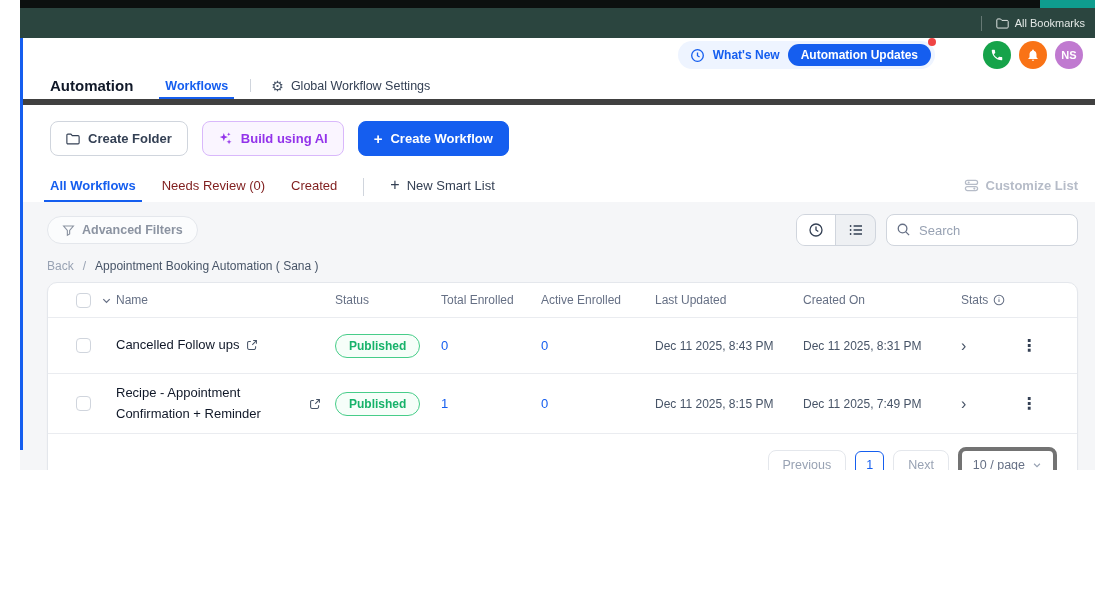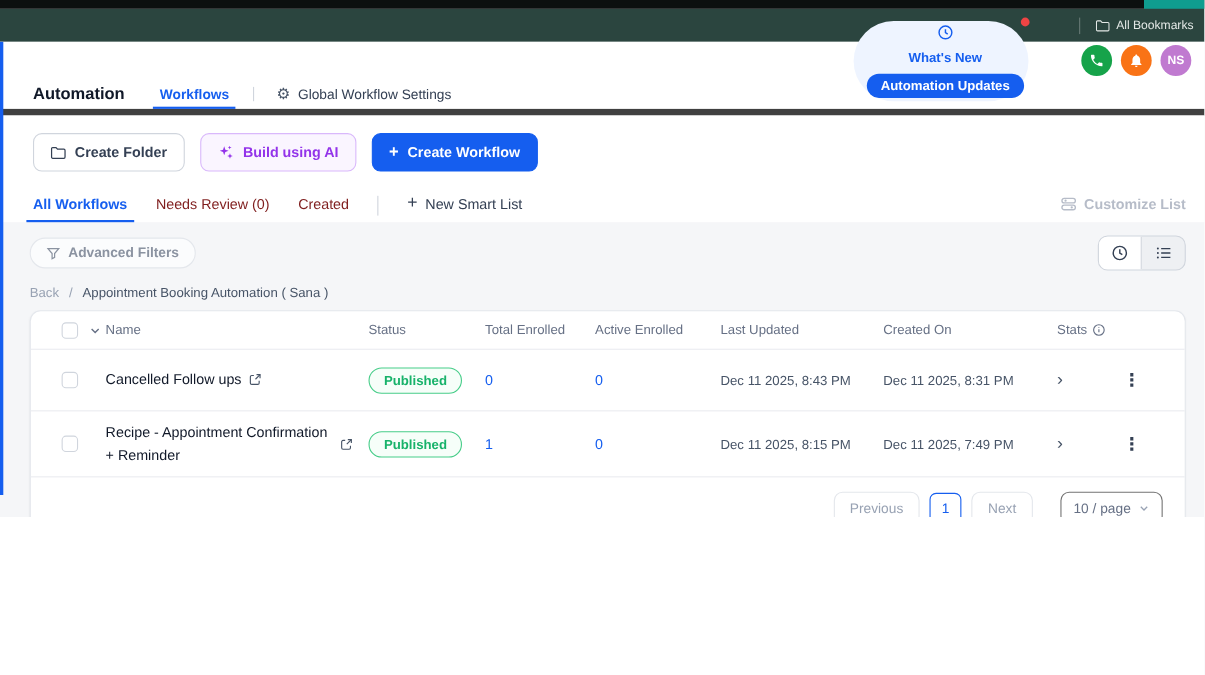--- a/index.html
+++ b/index.html
@@ -1,32 +1,32 @@
 <!DOCTYPE html>
 <html><head>
 <meta charset="utf-8">
 <style>
   * { margin:0; padding:0; box-sizing:border-box; }
   html,body { width:1095px; height:614px; overflow:hidden; }
   body { font-family:"Liberation Sans","DejaVu Sans",sans-serif; background:#fff; position:relative; }
-  .screen { width:1095px; height:470px; position:relative; overflow:hidden; }
+  .screen { width:1095px; height:470px; position:relative; overflow:hidden;padding-left:20px; }
 
   
   .top-strip { height:8px; background:#0c100f; position:relative; }
   .top-strip-teal { position:absolute; right:0; top:0; width:55px; height:8px; background:#0f9d8f; }
   .chrome { height:30px; background:#2b453f; display:flex; align-items:center; justify-content:flex-end; padding-right:10px; }
   .chrome-divider { width:1px; height:15px; background:rgba(255,255,255,.28); margin-right:14px; }
   .bookmarks { display:flex; align-items:center; gap:6px; color:#e3e8e6; font-size:11px; }
 
   
   .app { height:576px; background:#fff; position:relative; display:flex; flex-direction:column; }
   .left-accent { position:absolute; left:0; top:0; width:3px; height:412px; background:#155eef; z-index:5; }
 
   .app-header { height:34px; display:flex; align-items:center; padding:0 12px; flex:none; }
-  .whats-new-wrap { margin-left:auto; margin-right:48px; position:relative; display:flex; align-items:center; gap:8px; background:#eef4ff; border-radius:999px; padding:3px 4px 3px 12px;flex-direction:column; }
+  .whats-new-wrap { margin-left:auto; margin-right:48px; position:relative; display:flex; align-items:center; gap:8px; background:#eef4ff; border-radius:999px; padding:3px 4px 3px 12px; }
   .whats-new-label { color:#155eef; font-weight:bold; font-size:12px; white-space:nowrap; }
   .updates-pill { background:#155eef; color:#fff; font-weight:bold; font-size:12px; border-radius:999px; padding:4px 13px; white-space:nowrap; }
   .red-dot { position:absolute; top:-3px; right:-1px; width:8px; height:8px; border-radius:50%; background:#ef4444; }
   .header-circles { display:flex; align-items:center; gap:8px; }
   .circle { width:28px; height:28px; border-radius:50%; display:flex; align-items:center; justify-content:center; color:#fff; }
   .circle.phone { background:#16a34a; }
   .circle.bell { background:#f97316; }
   .circle.avatar { background:#c07ad0; font-size:11px; font-weight:bold; }
 
   .nav-row { height:33px; display:flex; align-items:stretch; padding-left:30px; border-bottom:6px solid #404040; flex:none; }
@@ -90,21 +90,21 @@
   .ext-icon { display:inline-block; vertical-align:-1px; margin-left:6px; color:#475467; }
   .status-pill { display:inline-block; border:1px solid #47cd89; color:#17b26a; background:#f6fef9; font-size:12px; font-weight:bold; border-radius:999px; padding:4px 13px; }
   .num-cell { color:#155eef; font-size:13px; }
   .date-cell { color:#475467; font-size:12px; }
   .stats-cell { color:#475467; font-size:16px; padding-left:10px; }
   .menu-cell { color:#344054; font-size:16px; font-weight:bold; letter-spacing:0; font-family:"DejaVu Sans",sans-serif; }
 
   .tfoot { display:flex; align-items:center; justify-content:flex-end; gap:9px; padding:13px 20px 14px; }
   .pg-btn { background:#fff; border:1px solid #e4e7ec; border-radius:8px; color:#98a2b3; font-size:12.5px; padding:7px 14px; }
   .pg-page { width:29px; height:29px; display:flex; align-items:center; justify-content:center; border:1px solid #155eef; border-radius:6px; color:#155eef; font-size:12.5px; background:#fff; }
-  .pg-size { display:flex; align-items:center; gap:7px; background:#fff; border:1px solid #737373; border-radius:8px; color:#667085; font-size:12.5px; padding:7px 11px;margin-left:16px; }
+  .pg-size { display:flex; align-items:center; gap:7px; background:#fff; border:4px solid #737373; border-radius:8px; color:#667085; font-size:12.5px; padding:7px 11px; }
 
   .chat-widget { position:absolute; left:-11px; top:579px; width:23px; height:23px; border-radius:50%; background:#2bc96a; display:flex; align-items:center; justify-content:center; color:#1b4637; font-size:12px; font-weight:bold; z-index:10; }
 
   svg { display:block; }
 </style>
 </head>
 <body>
 
 <div class="screen">
 
@@ -245,20 +245,29 @@
               <span>
                 <svg width="16" height="16" viewBox="0 0 16 16" fill="none" stroke="#344054" stroke-width="1.3">
                   <path d="M5.6 4h8.4M5.6 8h8.4M5.6 12h8.4"></path>
                   <circle cx="2.6" cy="4" r="0.9" fill="#344054" stroke="none"></circle>
                   <circle cx="2.6" cy="8" r="0.9" fill="#344054" stroke="none"></circle>
                   <circle cx="2.6" cy="12" r="0.9" fill="#344054" stroke="none"></circle>
                 </svg>
               </span>
             </div>
           </div>
+          <div class="search-box">
+            <span class="search-icon-wrap">
+              <svg width="15" height="15" viewBox="0 0 16 16" fill="none" stroke="#667085" stroke-width="1.4">
+                <circle cx="7" cy="7" r="4.6"></circle>
+                <path d="M10.5 10.5L14 14"></path>
+              </svg>
+            </span>
+            <input type="text" placeholder="Search" style="">
+          </div>
         </div>
       </div>
 
       <div class="breadcrumb">
         <span class="crumb-back">Back</span>
         <span class="crumb-sep">/</span>
         <span class="crumb-current">Appointment Booking Automation ( Sana )</span>
       </div>
 
       <div class="card">

